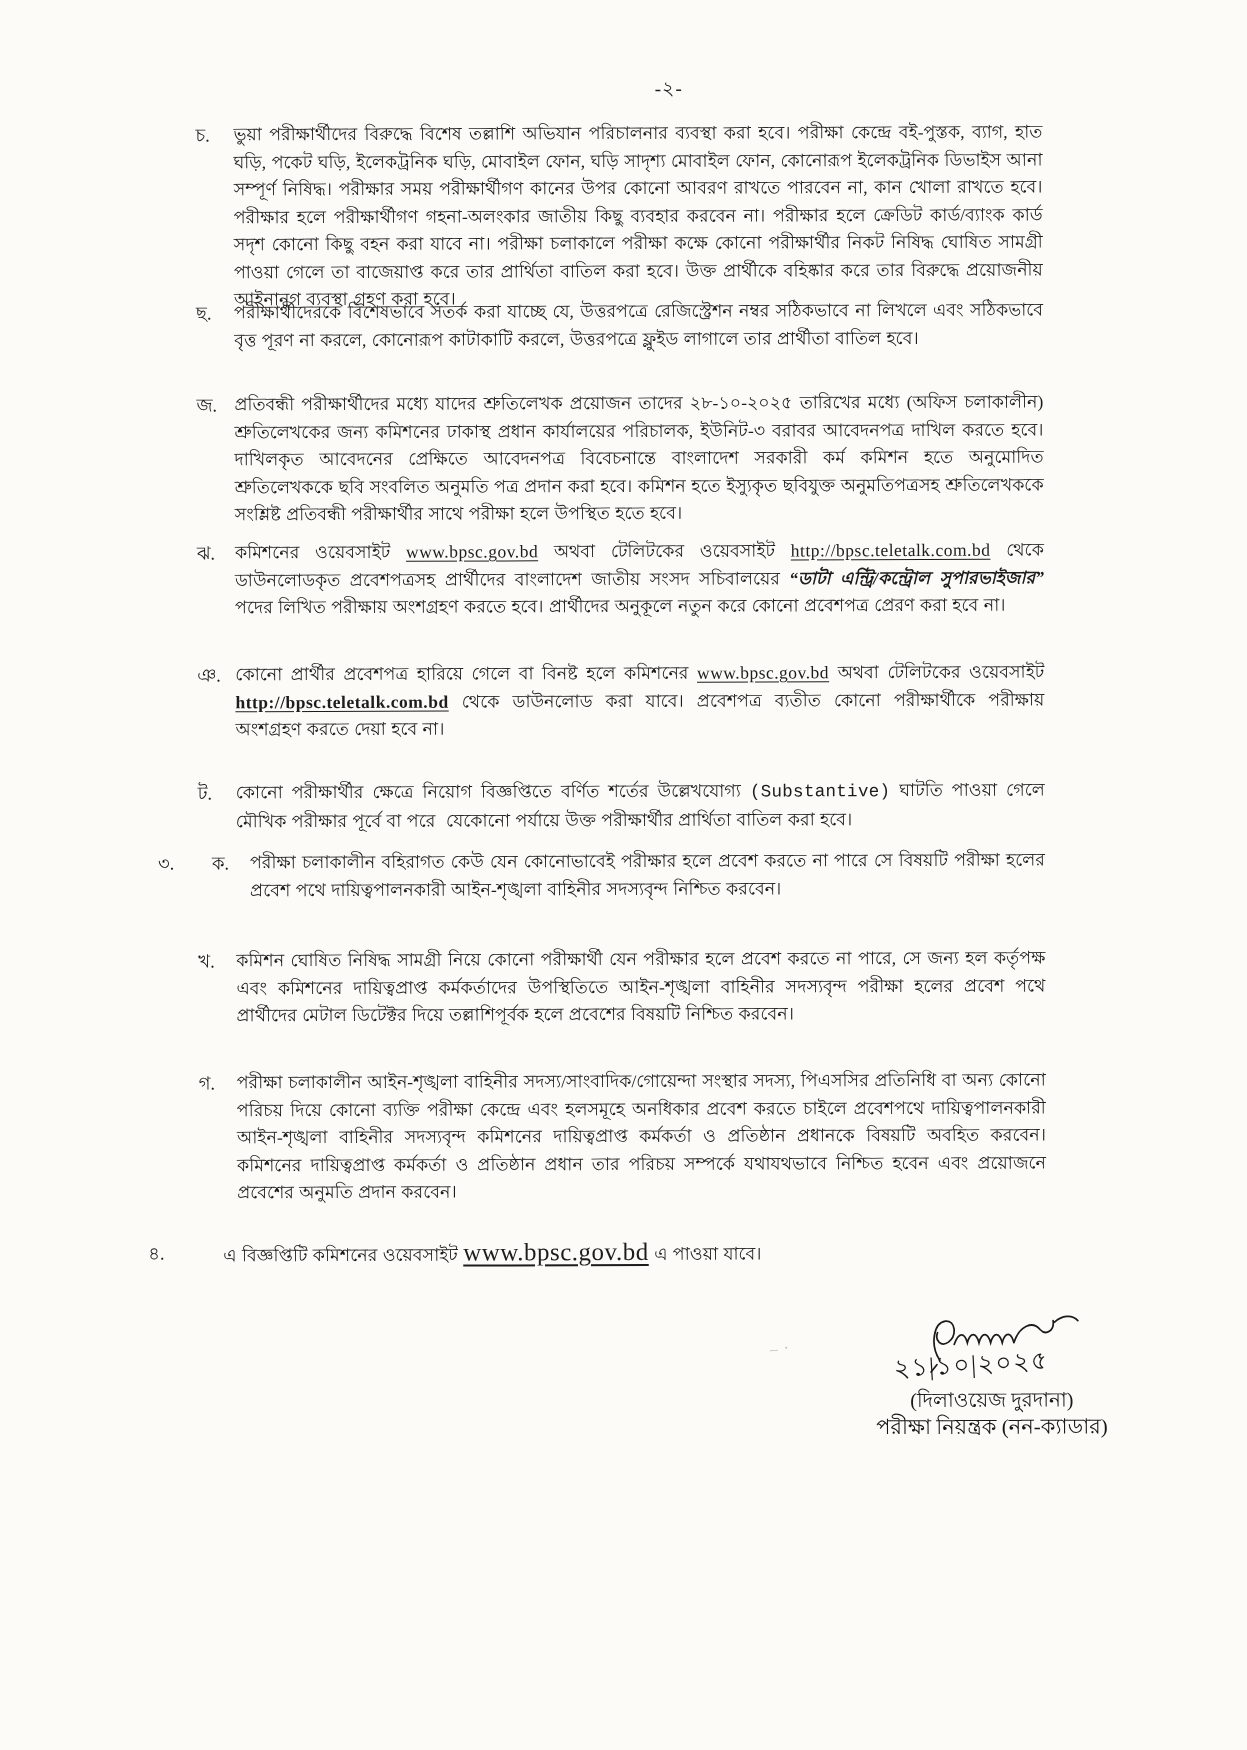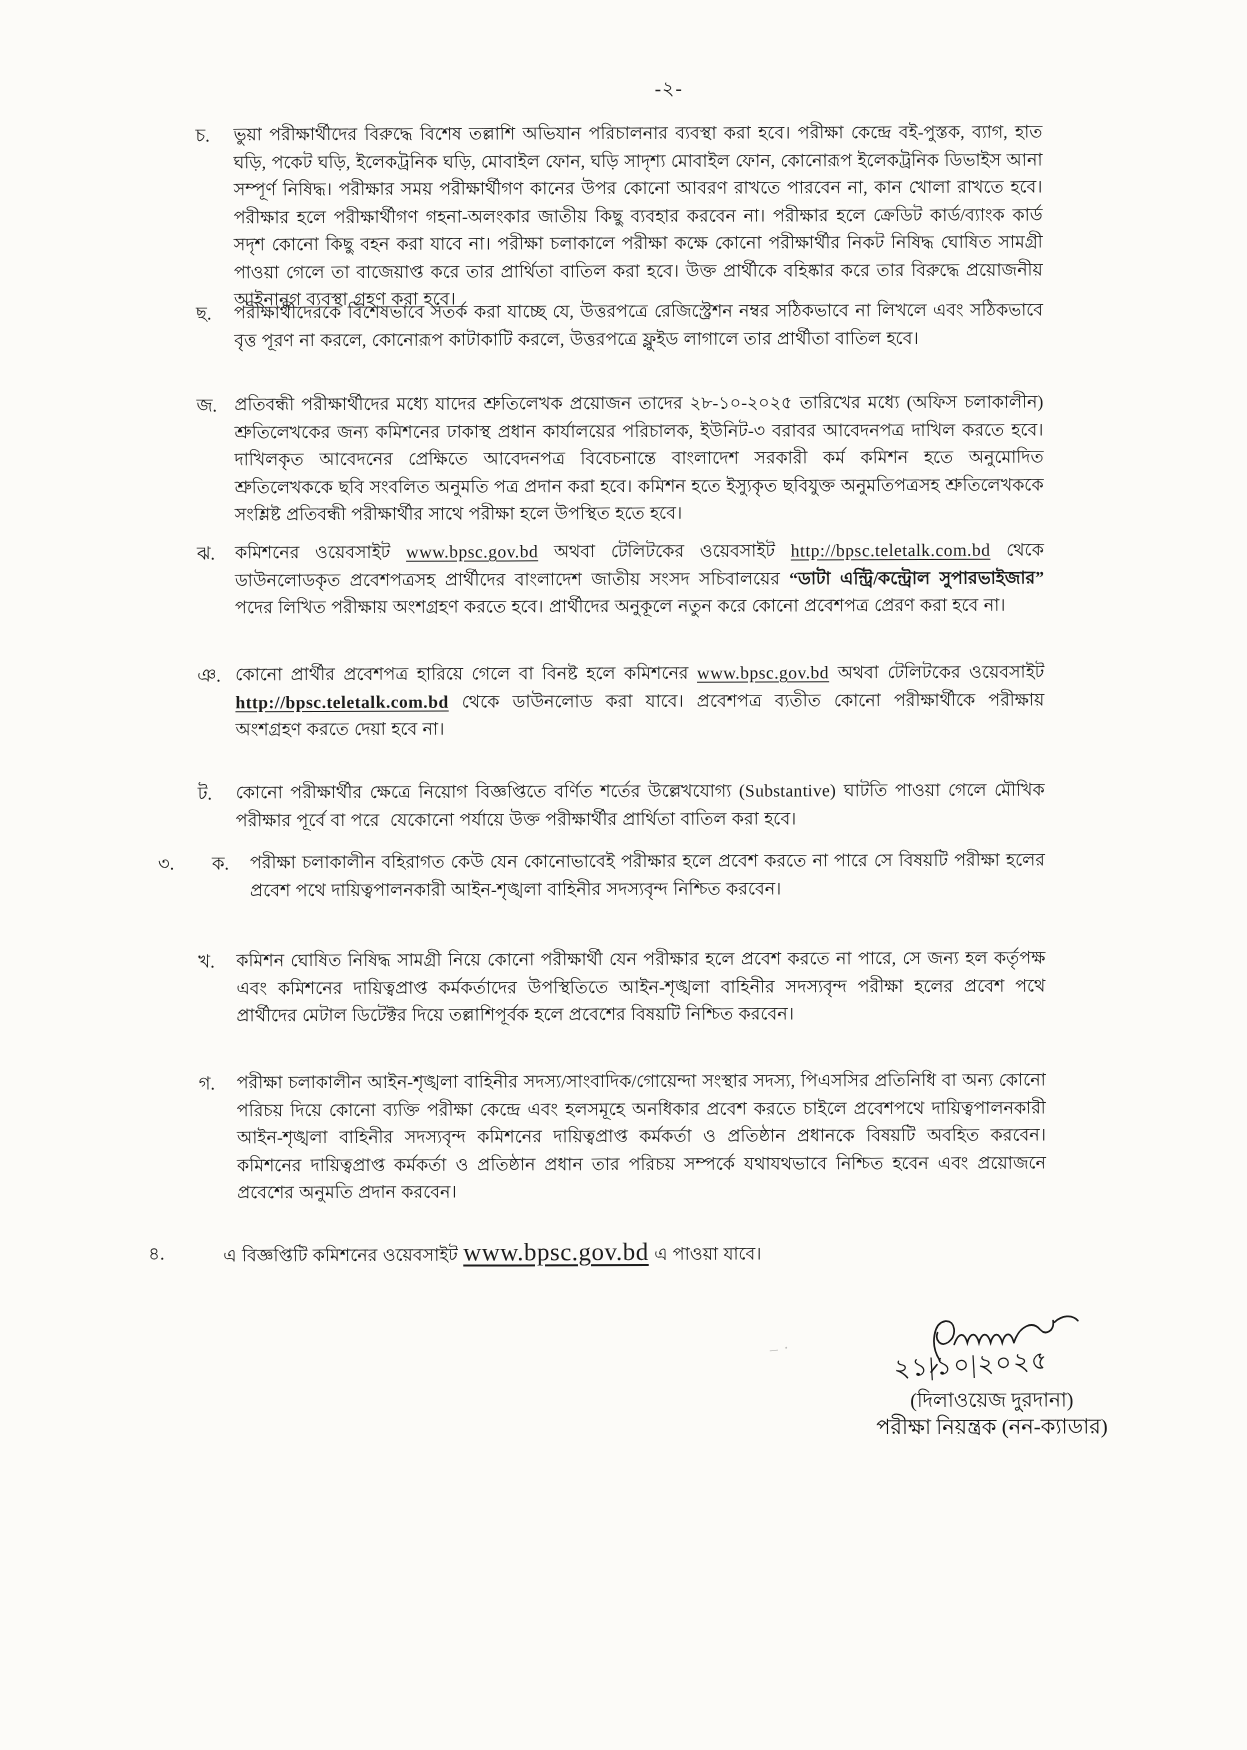--- a/index.html
+++ b/index.html
@@ -24,22 +24,22 @@
   .marker-wide{flex:none;width:75px;font-size:18px;color:#1a1a1a;}
   .text{
     flex:1;
     font-size:17.5px;line-height:27.5px;
     text-align:justify;color:#1c1c1c;
     word-spacing:1px;
   }
   .seg{white-space:pre-wrap;}
   .seg-link{text-decoration:underline;text-underline-offset:3px;letter-spacing:.5px;}
   .seg-linkbold{text-decoration:underline;text-underline-offset:3px;font-weight:bold;letter-spacing:.5px;}
-  .seg-bold{font-weight:bold;}
-  .seg-latin{letter-spacing:.3px;}
+  .seg-bold{font-weight:bold;font-style:italic;}
+  .seg-latin{letter-spacing:.3px;font-family:Liberation Mono, monospace;}
   .seg-linklg{
     text-decoration:underline;text-underline-offset:4px;
     font-size:25px;letter-spacing:.5px;line-height:27.5px;
   }
   .signature-block{position:absolute;left:830px;top:1300px;width:320px;height:150px;}
   .signature-svg{position:absolute;left:95px;top:8px;width:160px;height:72px;}
   .signature-date{
     position:absolute;left:62px;top:46px;
     font-size:25px;font-weight:500;color:#181818;
     transform:rotate(-3deg);letter-spacing:1.5px;white-space:nowrap;

